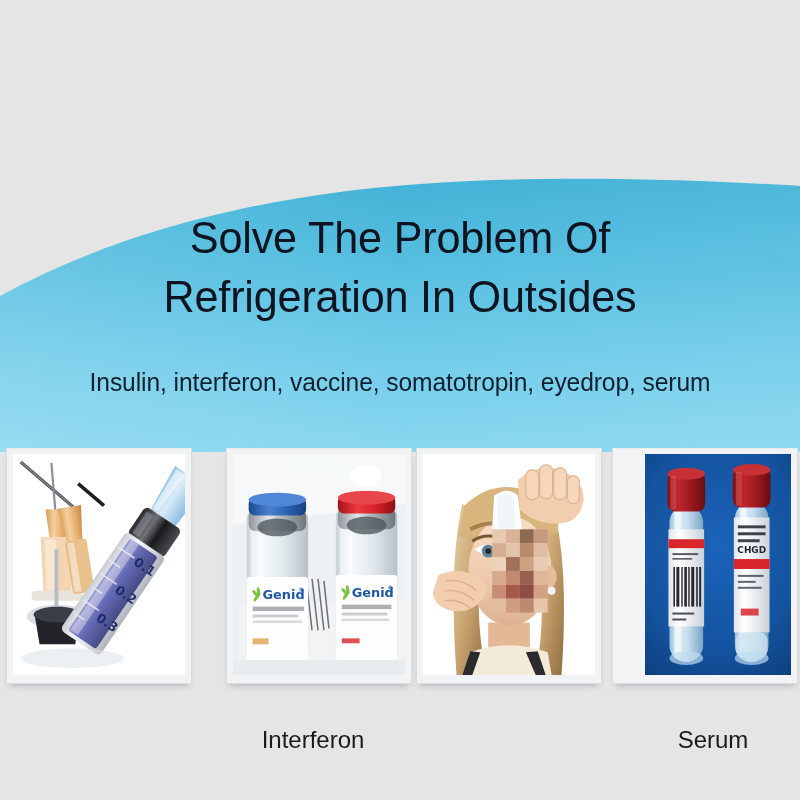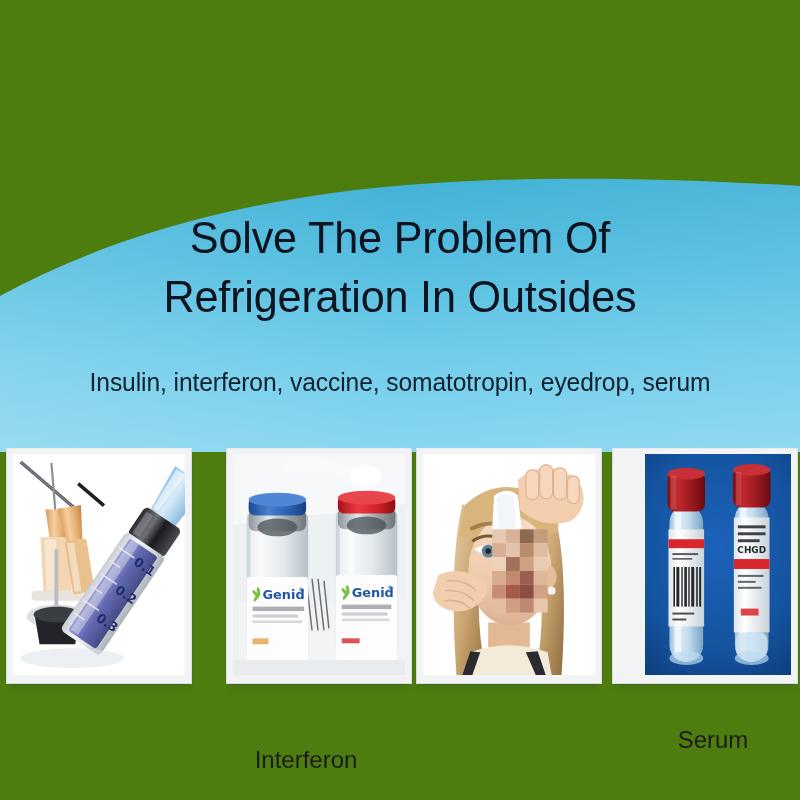--- a/index.html
+++ b/index.html
@@ -2,21 +2,21 @@
 <html><head>
 <meta charset="utf-8">
 <style>
   html,body{margin:0;padding:0;}
   body{
     width:800px;height:800px;overflow:hidden;
     background:#ffffff;
     font-family:"Liberation Sans", sans-serif;
     -webkit-font-smoothing:antialiased;
   }
-  #banner{position:relative;width:800px;height:800px;background:#4d7c0f;overflow:hidden;}
+  #banner{position:relative;width:800px;height:800px;background:#e5e5e5;overflow:hidden;}
 
   
   .wave-wrap{position:absolute;left:0;top:0;width:800px;height:452px;}
   .wave-svg{display:block;width:800px;height:452px;}
 
   
   .headline{
     position:absolute;left:0;top:208px;width:800px;
     text-align:center;color:#0d1420;
     font-family:"Liberation Sans", sans-serif;
@@ -55,21 +55,21 @@
   .photo{display:block;width:100%;height:100%;}
 
   
   .caption{
     position:absolute;top:726px;
     text-align:center;color:#1b1b1b;
     font-size:24px;line-height:28px;font-weight:400;
     letter-spacing:0px;
   }
   .cap1{left:10px;width:180px;}
-  .cap2{left:213px;width:186px;margin-top:20px;}
+  .cap2{left:220px;width:186px;}
   .cap3{left:414px;width:186px;}
   .cap4{left:620px;width:186px;}
 </style>
 </head>
 <body>
 
 <div id="banner">
 
   <div class="wave-wrap">
     <svg class="wave-svg" viewBox="0 0 800 452" preserveAspectRatio="none">

